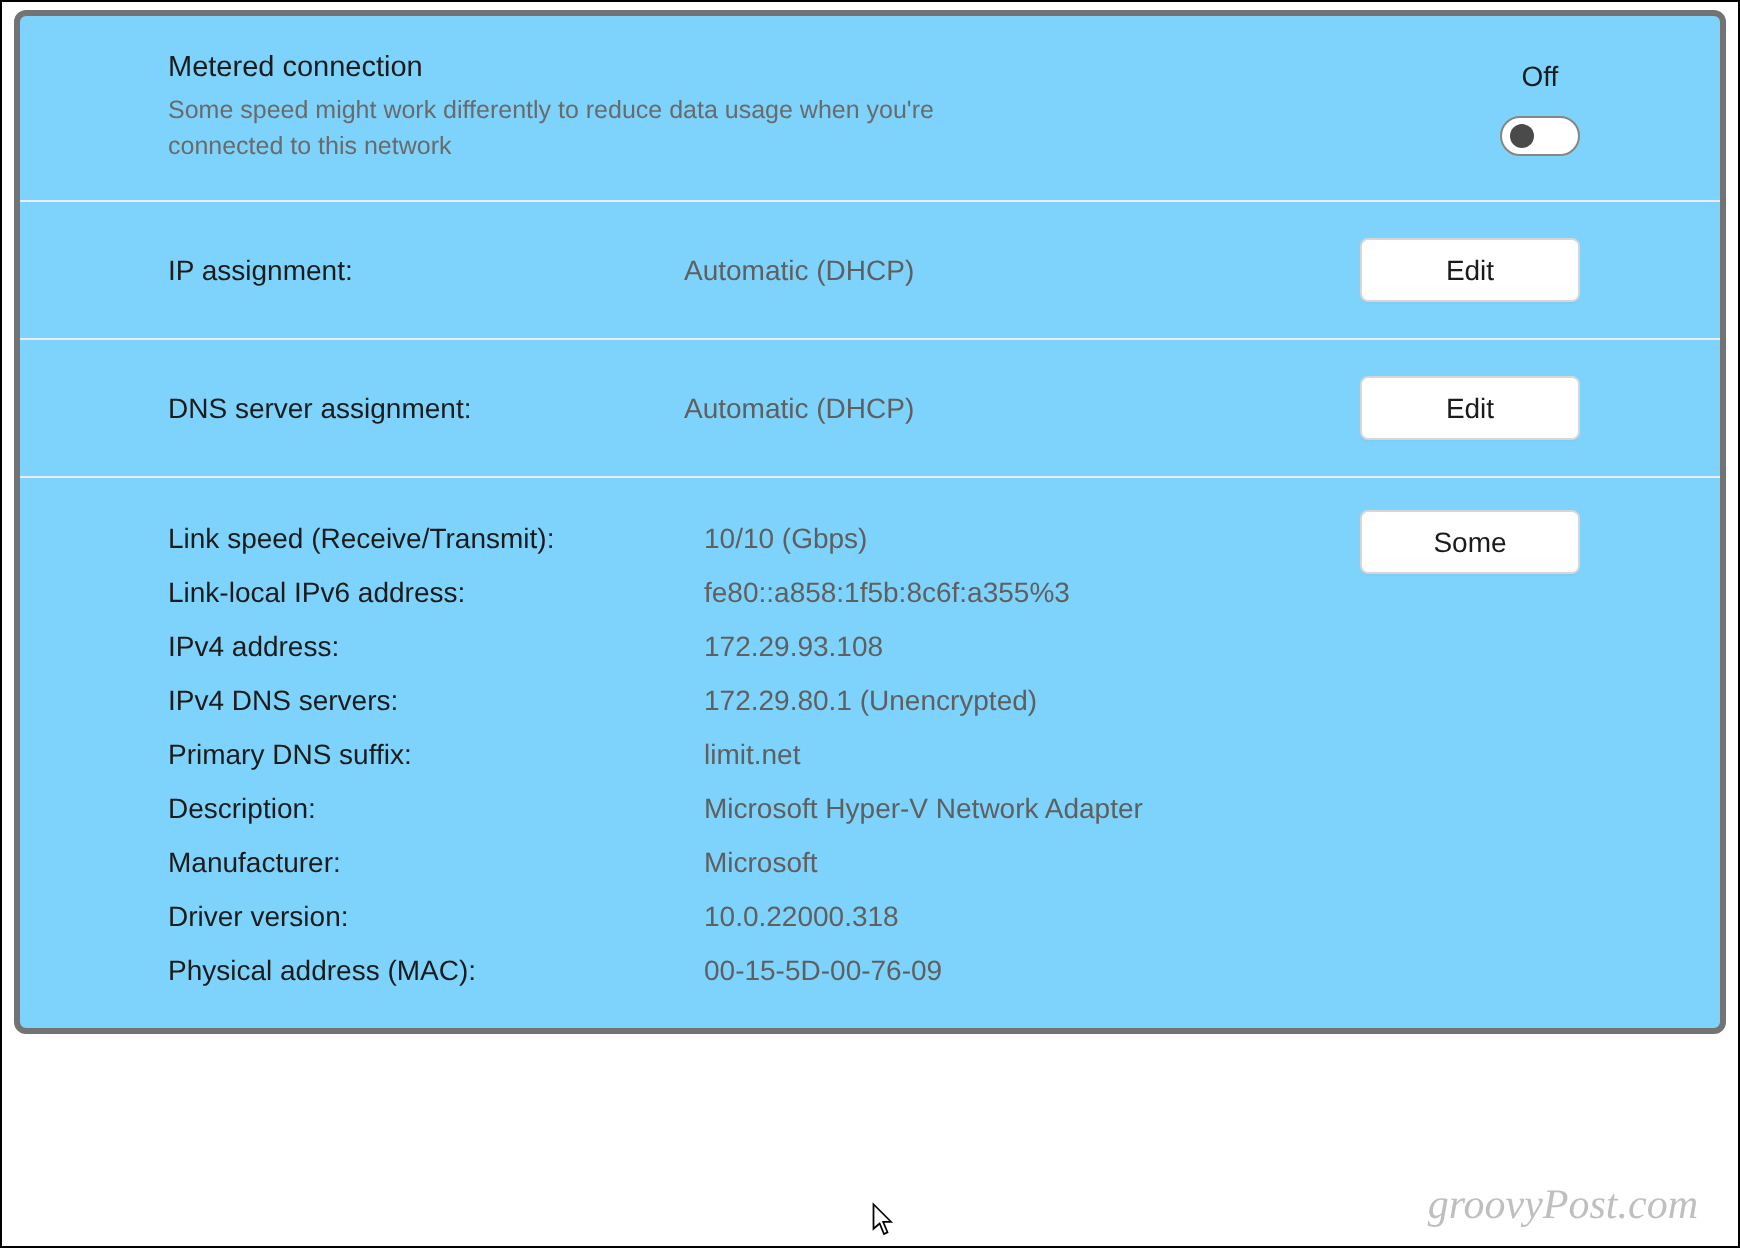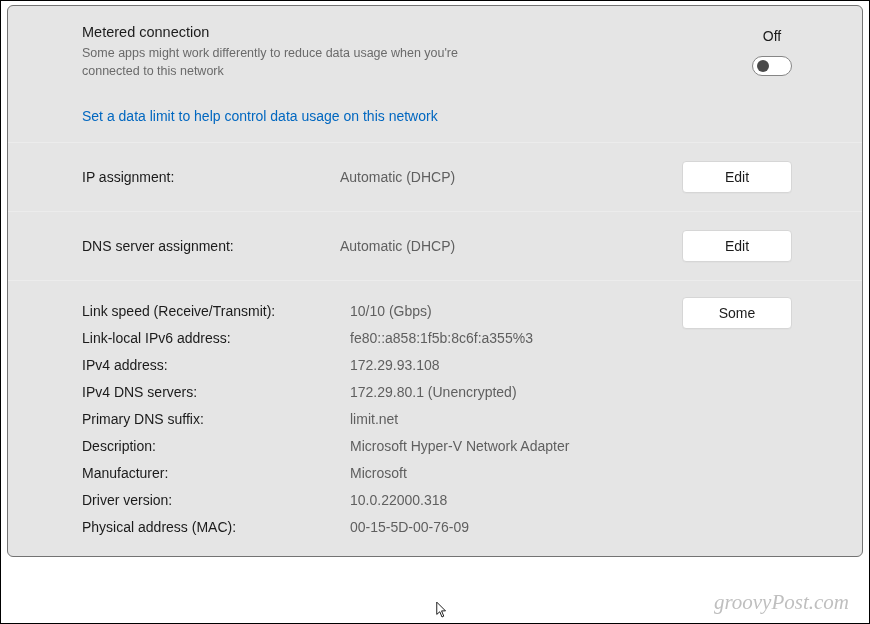--- a/index.html
+++ b/index.html
@@ -7,22 +7,22 @@
       font-family: "Segoe UI", -apple-system, sans-serif;
       background: #fff;
       width: 870px;
       height: 624px;
       color: #1b1b1b;
       font-size: 14px;
       position: relative;
       border: 1px solid #000;
     }
     .panel {
-      background: #e5e5e5;
-      border: 1px solid #737373;
+      background: #7dd3fc;
+      border: 3px solid #737373;
       border-radius: 6px;
       margin: 4px 6px 0 6px;
     }
     .section {
       border-bottom: 1px solid #ececec;
       padding: 18px 70px 18px 74px;
     }
     .section:last-child { border-bottom: none; }
     .metered-row {
       display: flex;
@@ -110,30 +110,29 @@
   </style>
 </head>
 <body>
 
 <div class="panel">
 
   <div class="section">
     <div class="metered-row">
       <div class="metered-text">
         <div class="metered-title">Metered connection</div>
-        <div class="metered-desc">Some apps might work differently to reduce data usage when you're connected to this network</div>
+        <div class="metered-desc">Some speed might work differently to reduce data usage when you're connected to this network</div>
       </div>
       <div class="toggle-wrap">
         <span class="toggle-label">Off</span>
         <div class="toggle">
           <div class="toggle-knob"></div>
         </div>
       </div>
     </div>
-    <span class="link">Set a data limit to help control data usage on this network</span>
   </div>
 
   <div class="kv-row">
     <div class="kv-label">IP assignment:</div>
     <div class="kv-value">Automatic (DHCP)</div>
     <button class="btn">Edit</button>
   </div>
 
   <div class="kv-row">
     <div class="kv-label">DNS server assignment:</div>

